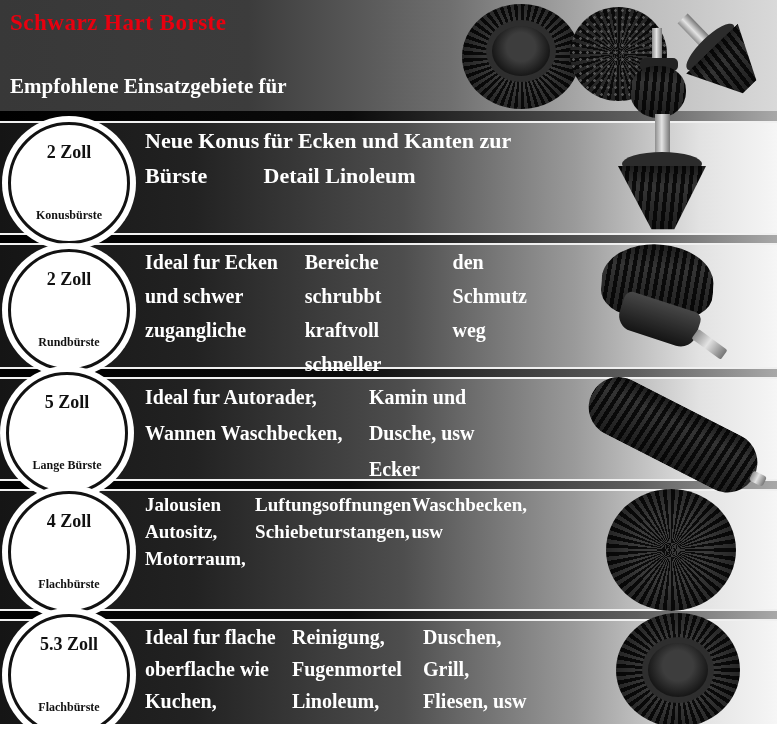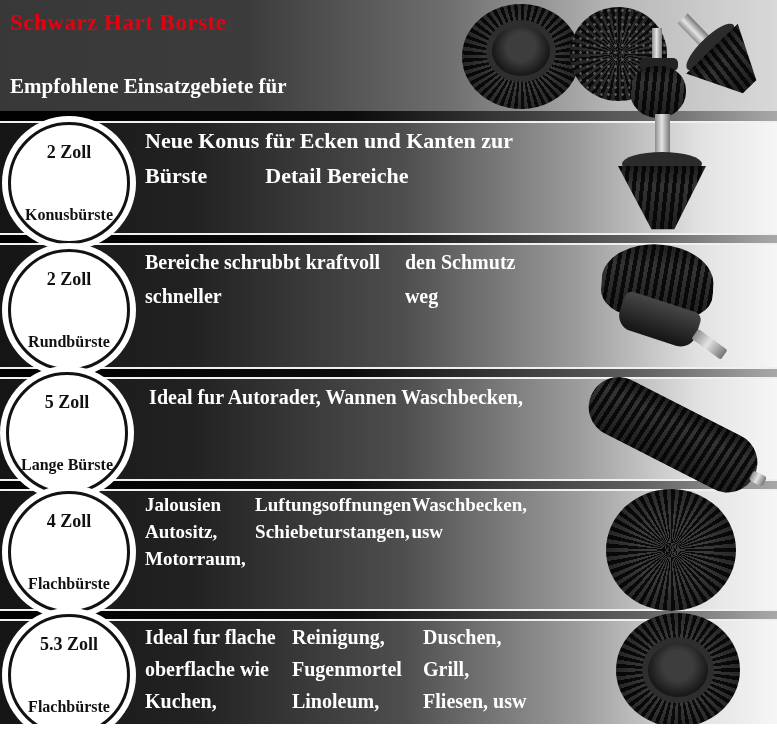--- a/index.html
+++ b/index.html
@@ -23,21 +23,21 @@
   
   .banner-title{position:absolute;left:10px;top:10px;font-size:23px;letter-spacing:.5px;}
   .banner-sub1{position:absolute;left:10px;top:46px;font-size:21px;color:#fff;margin-top:28px;}
   .banner-sub2{position:absolute;left:10px;top:82px;font-size:21px;color:#fff;}
 
   
   .badge{position:absolute;left:8px;width:116px;height:116px;border-radius:50%;background:#fff;
     border:3px solid #121212;box-shadow:0 0 0 6px #fff;z-index:5;
     display:flex;flex-direction:column;align-items:center;justify-content:center;color:#111;text-align:center;gap:40px;}
   .badge .sz{font-size:18px;line-height:23px;}
-  .badge .tp{font-size:16px;line-height:22px;}
+  .badge .tp{font-size:12px;line-height:22px;}
   .bg1{top:122px;} .bg2{top:249px;} .bg3{top:372px;left:6px;} .bg4{top:491px;} .bg5{top:614px;}
 
   
   .desc{position:absolute;left:145px;right:250px;display:flex;flex-direction:row;
     justify-content:center;color:#fff;z-index:2;}
   .d1{top:123px;height:110px;font-size:22px;line-height:35px;}
   .d2{top:245px;height:122px;font-size:20px;line-height:34px;}
   .d3{top:379px;height:100px;font-size:20px;line-height:36px;}
   .d4{top:491px;height:118px;font-size:19px;line-height:27px;}
   .d5{top:621px;height:106px;font-size:20px;line-height:32px;}
@@ -150,28 +150,30 @@
     <div class="sz">4 Zoll</div>
     <div class="tp">Flachbürste</div>
   </div>
   <div class="badge bg5">
     <div class="sz">5.3 Zoll</div>
     <div class="tp">Flachbürste</div>
   </div>
 
   <div class="desc d1">
     <div>Neue Konus Bürste</div>
-    <div>für Ecken und Kanten zur Detail Bereiche</div>
+    <div>für Ecken und Kanten zur Detail Linoleum</div>
   </div>
   <div class="desc d2">
+    <div>Ideal fur Ecken und schwer zugangliche</div>
     <div>Bereiche schrubbt kraftvoll schneller</div>
     <div>den Schmutz weg</div>
   </div>
   <div class="desc d3">
     <div>Ideal fur Autorader, Wannen Waschbecken,</div>
+    <div>Kamin und Dusche, usw Ecker</div>
   </div>
   <div class="desc d4">
     <div>Jalousien Autositz, Motorraum,</div>
     <div>Luftungsoffnungen Schiebeturstangen,</div>
     <div>Waschbecken, usw</div>
   </div>
   <div class="desc d5">
     <div>Ideal fur flache oberflache wie Kuchen,</div>
     <div>Reinigung, Fugenmortel Linoleum,</div>
     <div>Duschen, Grill, Fliesen, usw</div>

